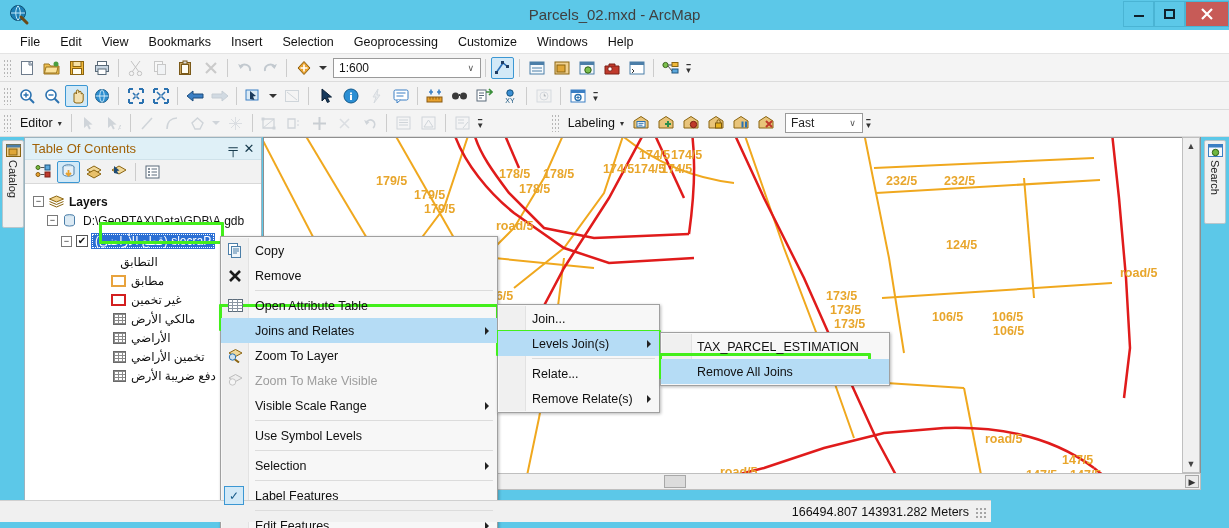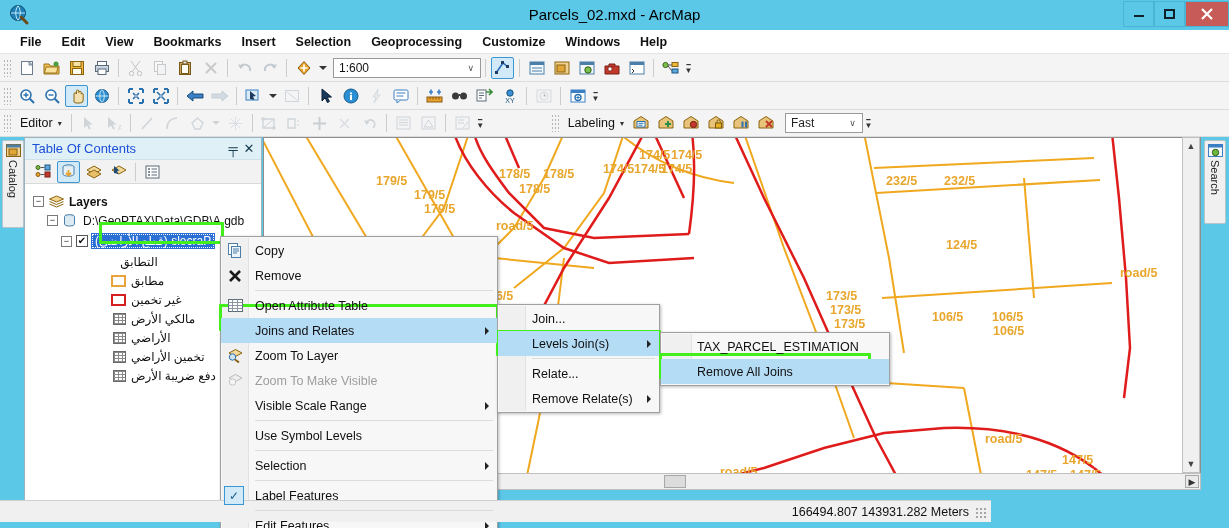--- a/index.html
+++ b/index.html
@@ -18,40 +18,40 @@
   }
 
   
   .titlebar {
     position: absolute; left: 0; top: 0; width: 1229px; height: 30px;
     background: #5cc8e8;
   }
   .title-text {
     position: absolute; left: 0; top: 0; width: 1229px; height: 30px;
     text-align: center; line-height: 30px;
-    font-size: 15px; color: #000000;
+    font-size: 15px; color: #404040;
   }
   .app-icon {
     position: absolute; left: 8px; top: 4px; width: 22px; height: 22px;
   }
   .wbtns { position: absolute; right: 0; top: 0; height: 28px; display: flex; }
   .wbtn {
     width: 31px; height: 26px; margin-top: 1px;
     border: 1px solid #4ab4d4;
     background: #5cc8e8;
     display: flex; align-items: center; justify-content: center;
     color: #122; font-size: 12px; font-weight: bold;
   }
   .wbtn.close { background: #c75b57; color: #fff; width: 44px; }
 
   
   .menubar {
     position: absolute; left: 0; top: 30px; width: 1229px; height: 24px;
     background: #ffffff; border-bottom: 1px solid #e4e4e4;
-    display: flex; align-items: center; padding-left: 10px; font-weight: bold;
+    display: flex; align-items: center; padding-left: 10px;
   }
   .menu-item {
     padding: 3px 10px; font-size: 12.5px; color: #111; cursor: default;
     white-space: nowrap;
   }
 
   
   .toolbar {
     position: absolute; left: 0; width: 1229px; height: 28px;
     background: #f4f4f4; border-bottom: 1px solid #dcdcdc;
@@ -112,21 +112,21 @@
   .toc {
     position: absolute; left: 24px; top: 137px;
     width: 238px; height: 370px;
     background: #ffffff; border: 1px solid #9bb3bf;
   }
   .toc-header {
     height: 22px; background: #dff0f7;
     display: flex; align-items: center; padding: 0 4px;
     border-bottom: 1px solid #cfe2ea;
   }
-  .toc-title { flex: 1; font-size: 13px; color: #1d4ed8; padding-left: 3px; }
+  .toc-title { flex: 1; font-size: 13px; color: #a16207; padding-left: 3px; }
   .toc-pin, .toc-close { width: 16px; text-align: center; font-size: 13px; color: #14384a; }
   .toc-toolbar {
     height: 24px; background: #f2f2f2; border-bottom: 1px solid #d9d9d9;
     display: flex; align-items: center; padding-left: 6px;
   }
   .toc-tree { padding: 8px 0 0 8px; font-size: 12px; color: #111; }
   .tnode { display: flex; align-items: center; height: 19px; white-space: nowrap; }
   .tbox {
     width: 11px; height: 11px; border: 1px solid #7a7a7a; background: #fff;
     font-size: 9px; line-height: 9px; text-align: center; color: #222;

